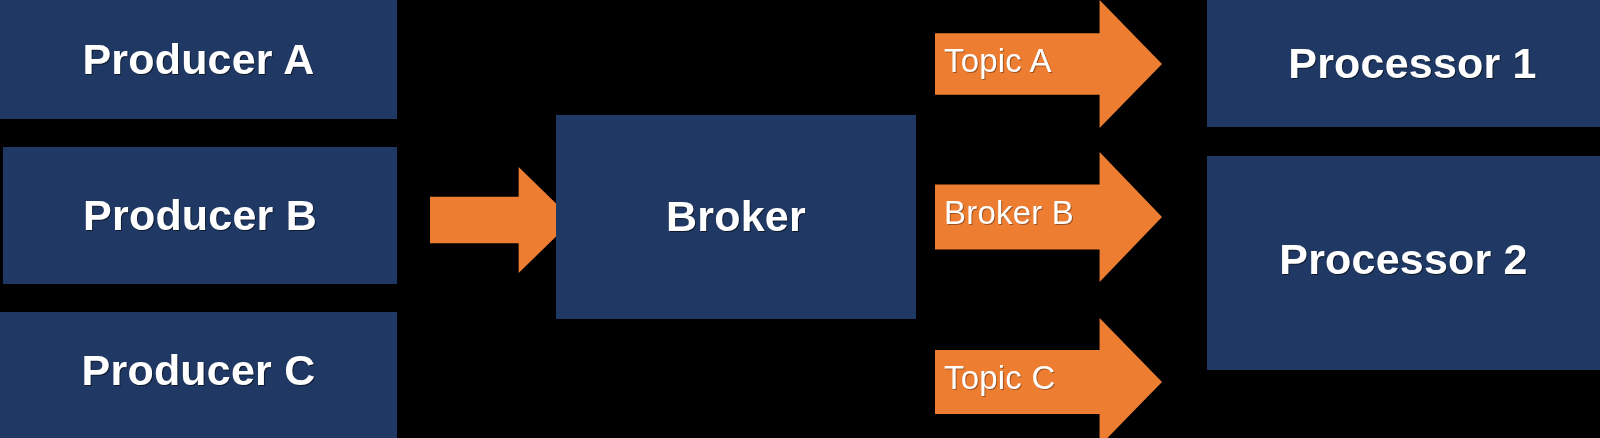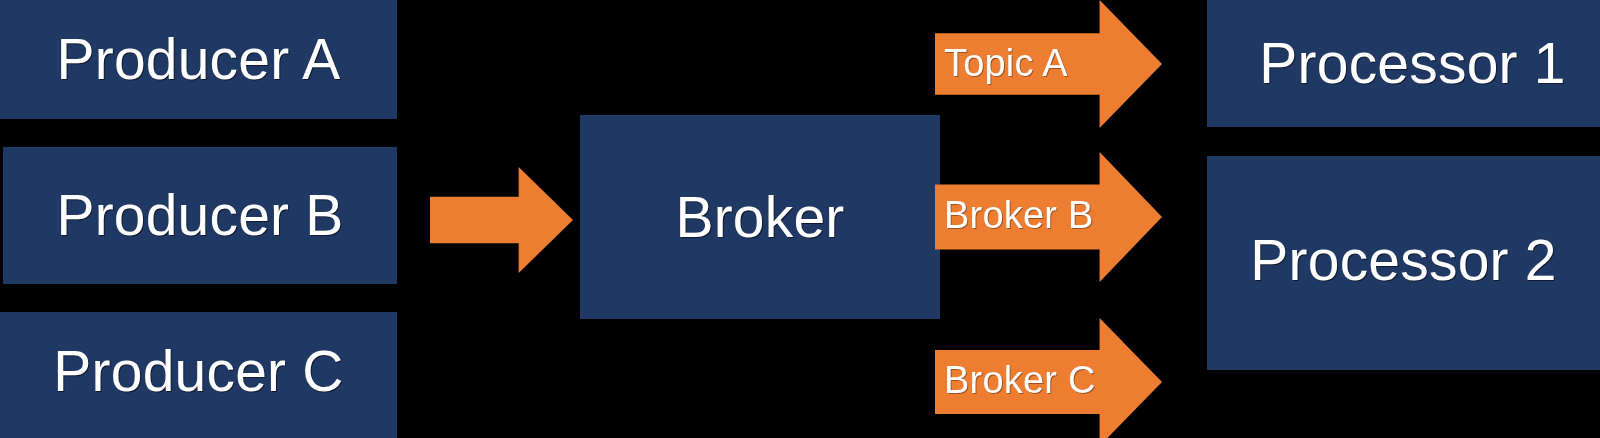--- a/index.html
+++ b/index.html
@@ -18,49 +18,49 @@
   .box {
     position: absolute;
     background: #1F3864;
     display: flex;
     align-items: center;
     justify-content: center;
     box-sizing: border-box;
   }
   .box-label {
     color: #FFFFFF;
-    font-size: 57px;
-    font-weight: 400;
+    font-size: 43px;
+    font-weight: 700;
     line-height: 1.1;
     letter-spacing: 0.2px;
     text-shadow: 1px 1px 0 rgba(0,0,0,0.55);
     white-space: nowrap;
   }
 
   
   #producer-a { left: 0px;   top: 0px;   width: 397px; height: 119px; }
   #producer-b { left: 3px;   top: 147px; width: 394px; height: 137px; }
   #producer-c { left: 0px;   top: 312px; width: 397px; height: 126px; }
 
   
-  #broker { left: 580px; top: 115px; width: 360px; height: 204px; }
+  #broker { left: 556px; top: 115px; width: 360px; height: 204px; }
 
   
   #processor-1 { left: 1207px; top: 0px;   width: 411px; height: 127px; }
   #processor-2 { left: 1207px; top: 156px; width: 393px; height: 214px; }
 
   
   .arrow {
     position: absolute;
     background: #ED7D31;
   }
   .arrow-label {
     position: absolute;
     color: #FFFFFF;
-    font-size: 38px;
+    font-size: 33px;
     font-weight: 400;
     line-height: 1;
     letter-spacing: 0.2px;
     text-shadow: 1px 1px 0 rgba(0,0,0,0.35);
     white-space: nowrap;
   }
 
   #arrow-broker-in {
     left: 430px; top: 167px; width: 143px; height: 106px;
     clip-path: polygon(0% 28%, 62% 28%, 62% 0%, 100% 50%, 62% 100%, 62% 72%, 0% 72%);
@@ -109,21 +109,21 @@
     <span class="box-label">Broker</span>
   </div>
 
   <div class="arrow" id="arrow-topic-a"></div>
   <div class="arrow-label" id="label-topic-a">Topic A</div>
 
   <div class="arrow" id="arrow-topic-b"></div>
   <div class="arrow-label" id="label-topic-b">Broker B</div>
 
   <div class="arrow" id="arrow-topic-c"></div>
-  <div class="arrow-label" id="label-topic-c">Broker C</div>
+  <div class="arrow-label" id="label-topic-c">Topic C</div>
 
   <div class="box" id="processor-1">
     <span class="box-label">Processor 1</span>
   </div>
 
   <div class="box" id="processor-2">
     <span class="box-label">Processor 2</span>
   </div>
 
 </div>

